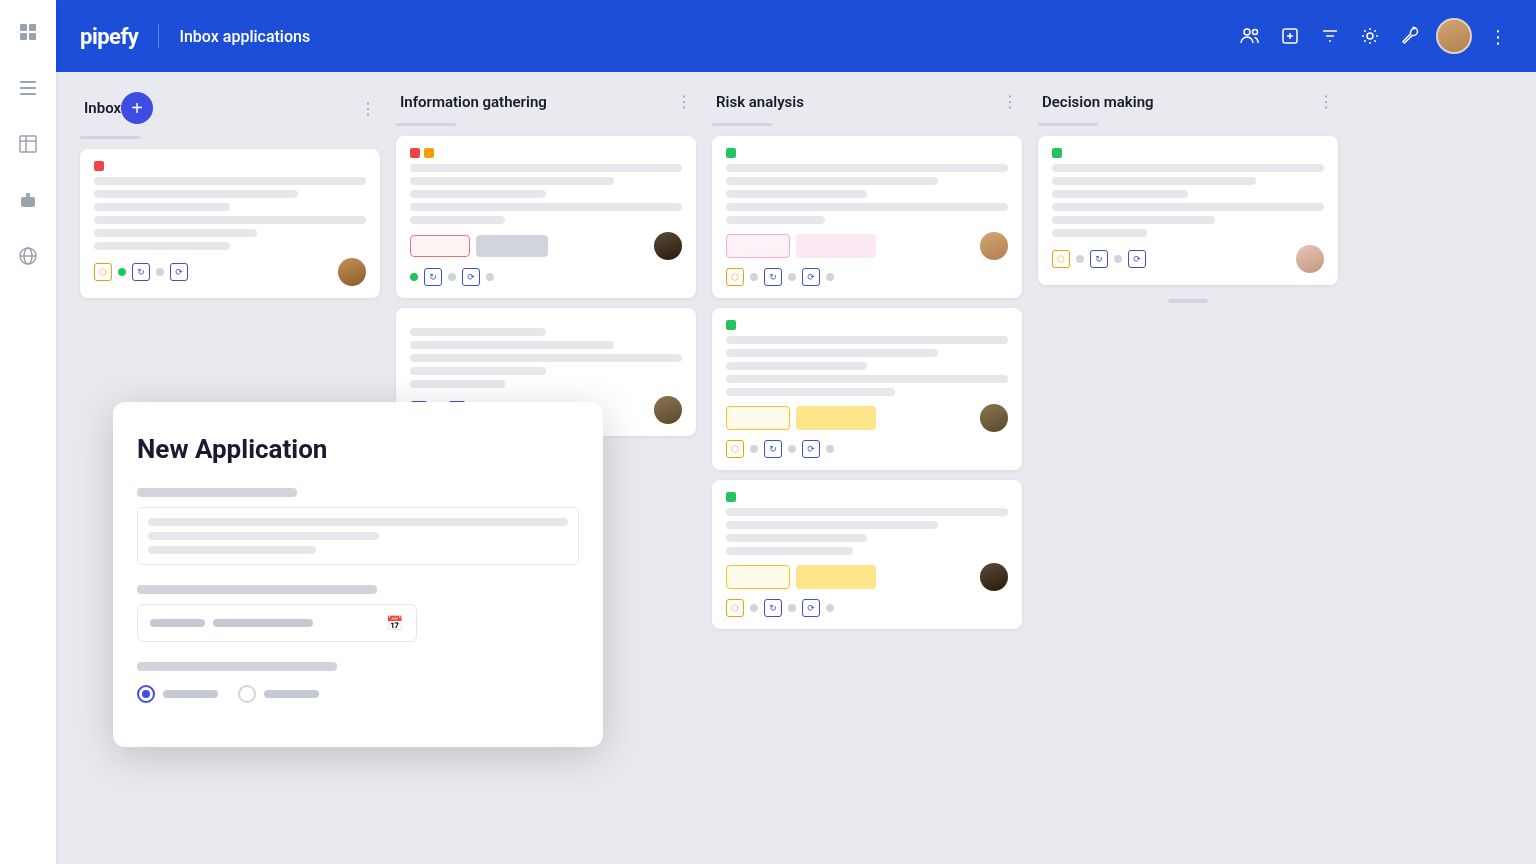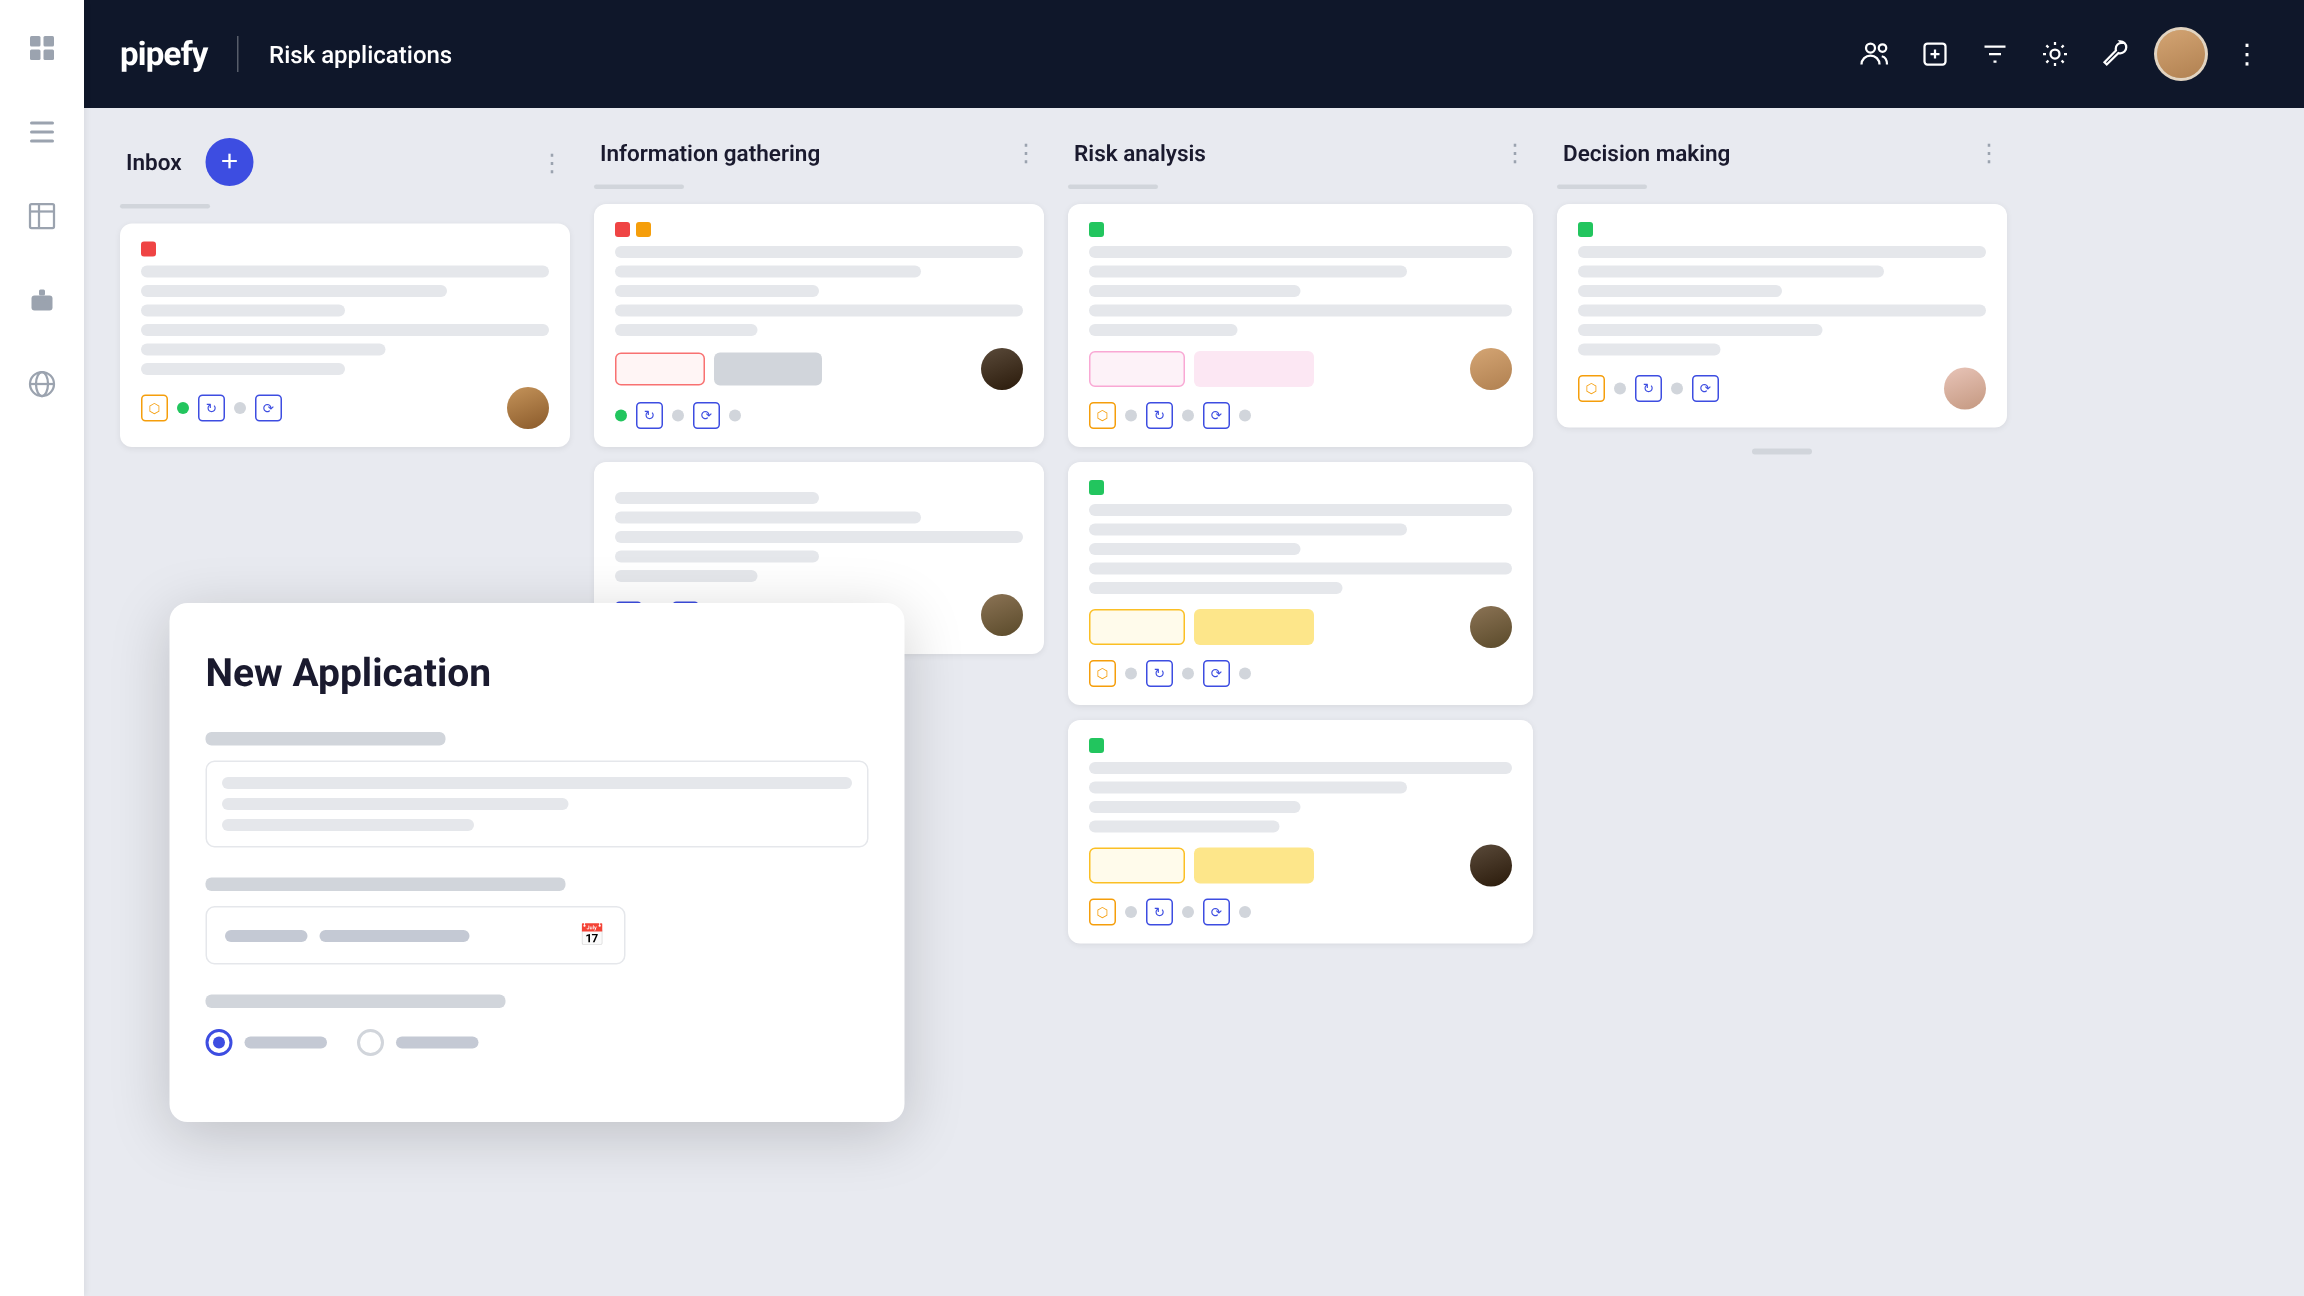--- a/index.html
+++ b/index.html
@@ -38,21 +38,21 @@
 
     
     .main {
       flex: 1;
       display: flex;
       flex-direction: column;
     }
 
     
     .header {
-      background: #0f172a;
+      background: #1d4ed8;
       height: 72px;
       display: flex;
       align-items: center;
       padding: 0 24px;
       justify-content: space-between;
       flex-shrink: 0;
     }
     .header-left {
       display: flex;
       align-items: center;
@@ -131,21 +131,21 @@
       padding: 0 4px;
     }
     .column-title {
       font-size: 15px;
       font-weight: 600;
       color: #1a1a2e;
     }
     .column-header-left {
       display: flex;
       align-items: center;
-      gap: 16px;
+      gap: 0;
     }
     .add-btn {
       width: 32px;
       height: 32px;
       border-radius: 50%;
       background: #3d4de1;
       border: none;
       color: #fff;
       font-size: 20px;
       cursor: pointer;
@@ -475,21 +475,21 @@
       </svg>
   </div>
 </div>
 
 <div class="main">
 
   <div class="header">
     <div class="header-left">
       <div class="logo">pipefy</div>
       <div class="header-divider"></div>
-      <div class="header-title">Risk applications</div>
+      <div class="header-title">Inbox applications</div>
     </div>
     <div class="header-right">
       <div class="header-icon">
         <svg width="20" height="20" viewBox="0 0 20 20" fill="none" stroke="white" stroke-width="1.5">
             <circle cx="7" cy="6" r="3"></circle>
             <path d="M1 17c0-3.3 2.7-6 6-6s6 2.7 6 6"></path>
             <circle cx="15" cy="6" r="2.5"></circle>
             <path d="M18 17c0-2.8-1.3-5-3.5-5.5"></path>
           </svg>
       </div>

